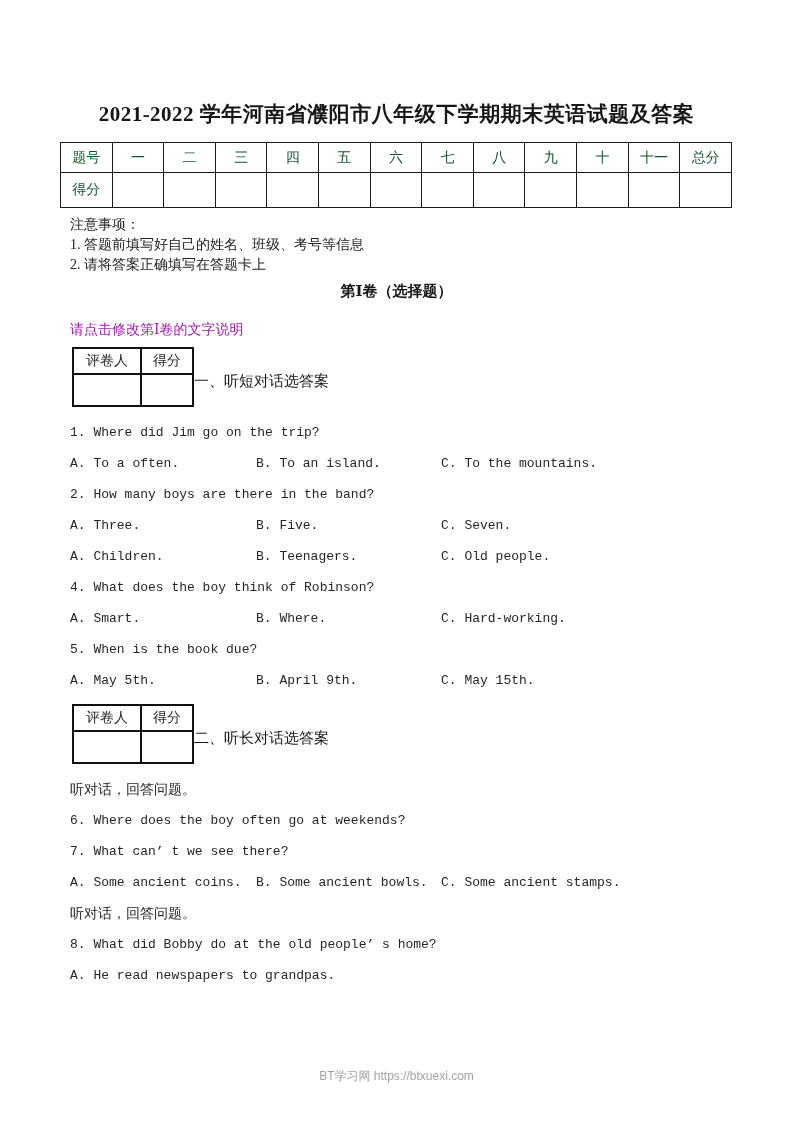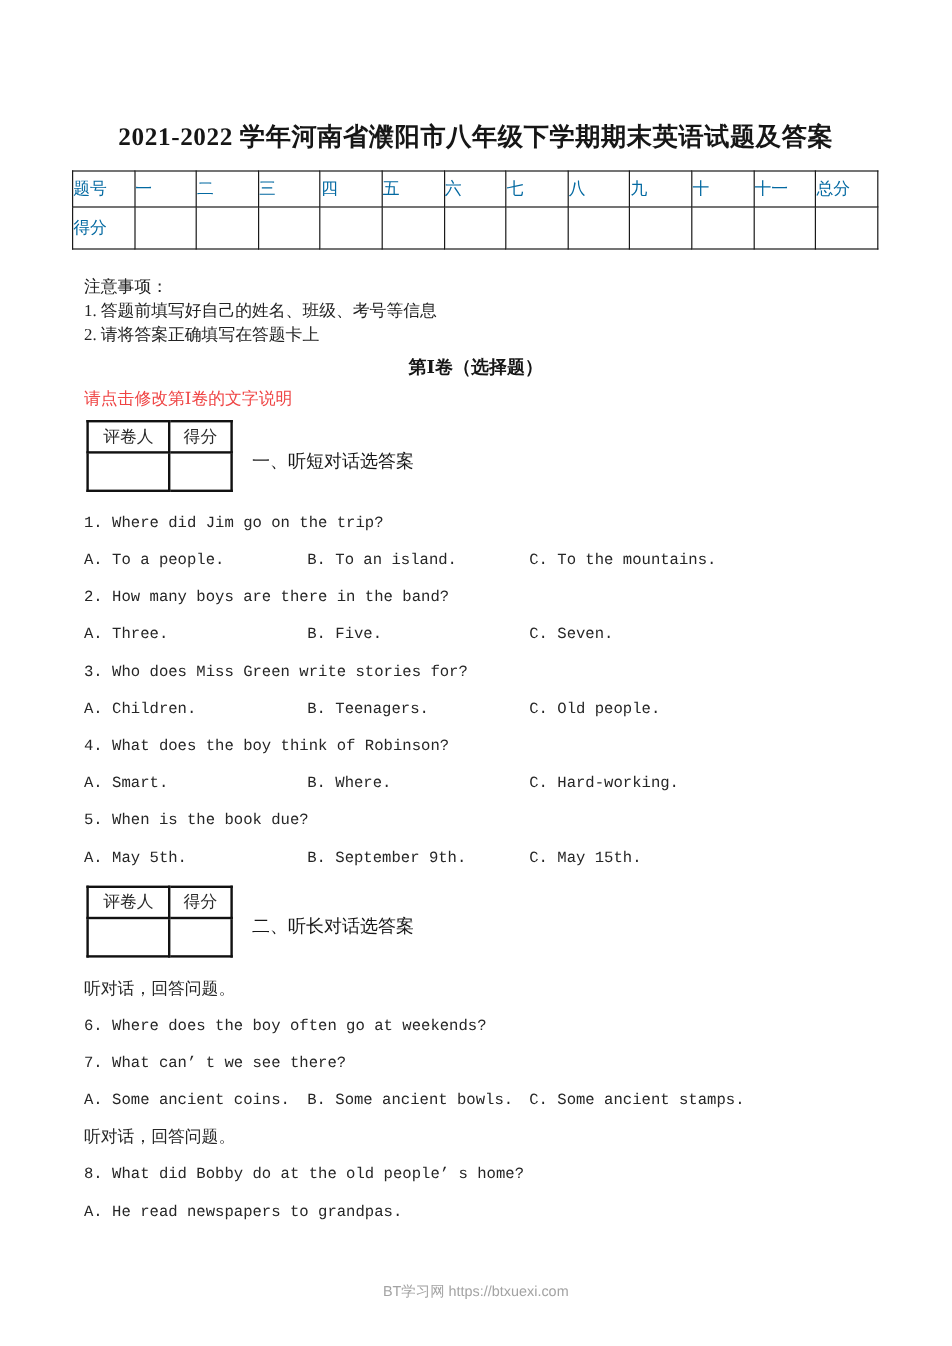--- a/index.html
+++ b/index.html
@@ -24,51 +24,51 @@
   }
   
   .score-table {
     margin:14px 0 0 60px;
     border-collapse:collapse;
     table-layout:fixed;
     width:672px;
   }
   .score-table td {
     border:1px solid #1a1a1a;
-    font-size:14px;
-    color:#0369a1;
+    text-align:center;
+    font-size:14px;
+    color:#14532d;
     padding:0;
   }
   .score-table tr.hdr td { height:29px; }
   .score-table tr.val td { height:34px; }
   
   .notes {
-    margin:22px 0 0 70px;
+    margin:7px 0 0 70px;
     font-size:14px;
     line-height:20px;
     color:#222;
   }
   .part-heading {
     margin-top:7px;
     text-align:center;
     font-size:15px;
     font-weight:bold;
     color:#161616;
   }
   .edit-hint {
-    margin:8px 0 0 70px;
-    font-size:14px;
-    color:#ef4444;
+    margin:20px 0 0 70px;
+    font-size:14px;
+    color:#a21caf;
   }
   
   .section-head {
     margin:6px 0 0 72px;
     display:flex;
     align-items:flex-end;
-    gap:16px;
     height:62px;
   }
   .grader-table { border-collapse:collapse; }
   .grader-table td {
     border:2px solid #111;
     text-align:center;
     font-size:14px;
     color:#2a2a2a;
     padding:0;
   }
@@ -181,46 +181,45 @@
         <td class="c2"></td>
       </tr>
     </tbody>
       </table>
     <div class="section-title">一、听短对话选答案</div>
   </div>
 
   <div class="questions">
     <div class="qline">1. Where did Jim go on the trip?</div>
     <div class="opts">
-      <span>A. To a people.</span>
+      <span>A. To a often.</span>
       <span>B. To an island.</span>
       <span>C. To the mountains.</span>
     </div>
     <div class="qline">2. How many boys are there in the band?</div>
     <div class="opts">
       <span>A. Three.</span>
       <span>B. Five.</span>
       <span>C. Seven.</span>
     </div>
-    <div class="qline">3. Who does Miss Green write stories for?</div>
     <div class="opts">
       <span>A. Children.</span>
       <span>B. Teenagers.</span>
       <span>C. Old people.</span>
     </div>
     <div class="qline">4. What does the boy think of Robinson?</div>
     <div class="opts">
       <span>A. Smart.</span>
       <span>B. Where.</span>
       <span>C. Hard-working.</span>
     </div>
     <div class="qline">5. When is the book due?</div>
     <div class="opts">
       <span>A. May 5th.</span>
-      <span>B. September 9th.</span>
+      <span>B. April 9th.</span>
       <span>C. May 15th.</span>
     </div>
   </div>
 
   <div class="section-head">
     <table class="grader-table">
       <tbody>
           <tr class="hdr">
         <td class="c1">评卷人</td>
         <td class="c2">得分</td>

